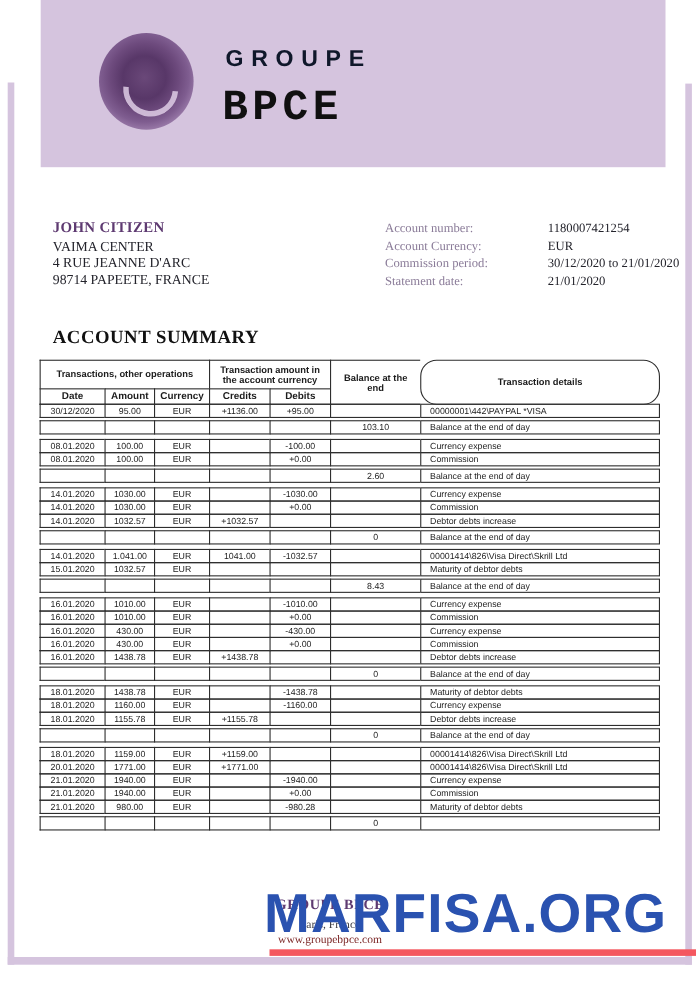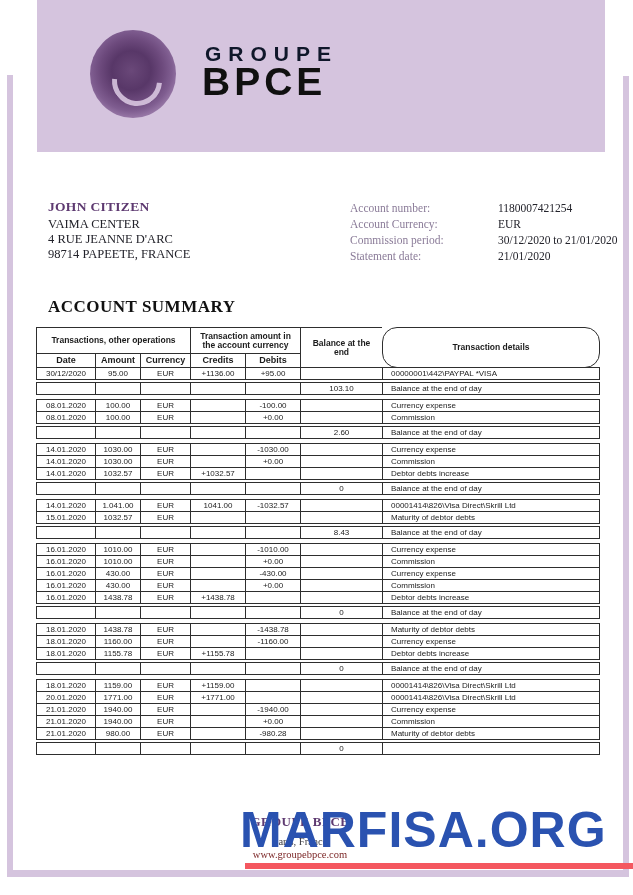--- a/index.html
+++ b/index.html
@@ -22,21 +22,21 @@
   .stripe-left{position:absolute;left:7px;top:75px;width:6px;height:802px;background:var(--lavender);}
   .stripe-right{position:absolute;left:623px;top:76px;width:6px;height:801px;background:var(--lavender);}
   .stripe-bottom{position:absolute;left:7px;top:870px;width:622px;height:7px;background:var(--lavender);}
 
   
   .logo-blob{position:absolute;left:90px;top:30px;width:86px;height:88px;border-radius:50%;
     background:radial-gradient(circle at 48% 46%, #6a4879 0%, #583768 30%, #6d4a7d 48%, #7f5d90 62%, #9a7aa9 74%, #b99fc6 84%, rgba(185,159,198,0.25) 92%, rgba(185,159,198,0) 97%);}
   .logo-blob::after{content:"";position:absolute;left:22px;top:26px;width:40px;height:40px;border-radius:50%;
     border:5px solid rgba(222,205,230,0.85);border-top-color:transparent;border-right-color:transparent;transform:rotate(-40deg);}
   .brand-top{position:absolute;left:205px;top:42px;font-size:21px;font-weight:700;letter-spacing:7px;color:#0f172a;}
-  .brand-bottom{position:absolute;left:202px;top:60px;font-size:39px;font-weight:800;letter-spacing:4px;color:#101010;}
+  .brand-bottom{position:absolute;left:202px;top:76px;font-size:39px;font-weight:800;letter-spacing:4px;color:#101010;font-family:Liberation Mono, monospace;}
 
   
   .holder{position:absolute;left:48px;top:199px;font-family:"Liberation Serif",serif;}
   .holder-name{font-size:13.5px;font-weight:bold;color:var(--brand_purple);letter-spacing:0.3px;margin-bottom:2px;}
   .holder-line{font-size:12.5px;color:var(--text_dark);line-height:15px;}
 
   
   .acct{position:absolute;left:350px;top:200px;font-family:"Liberation Serif",serif;}
   .acct-row{display:flex;line-height:16px;}
   .acct-label{width:108px;font-size:11.5px;color:var(--label_purple);}

